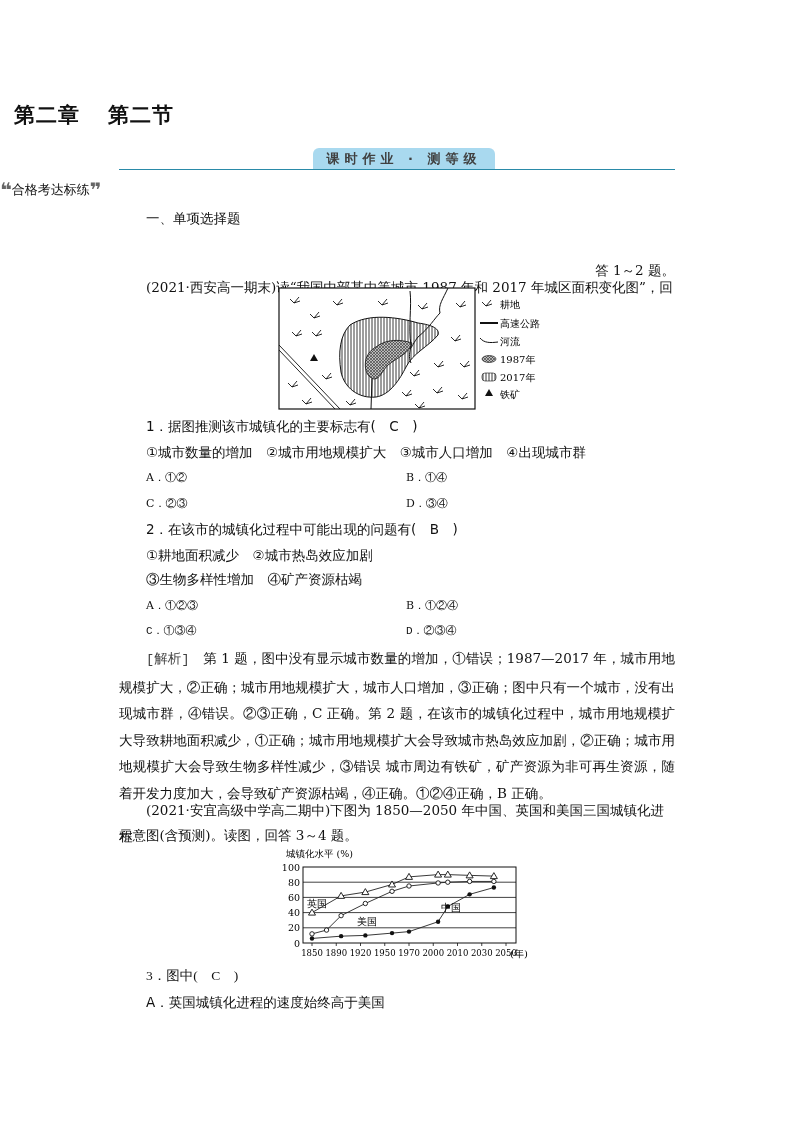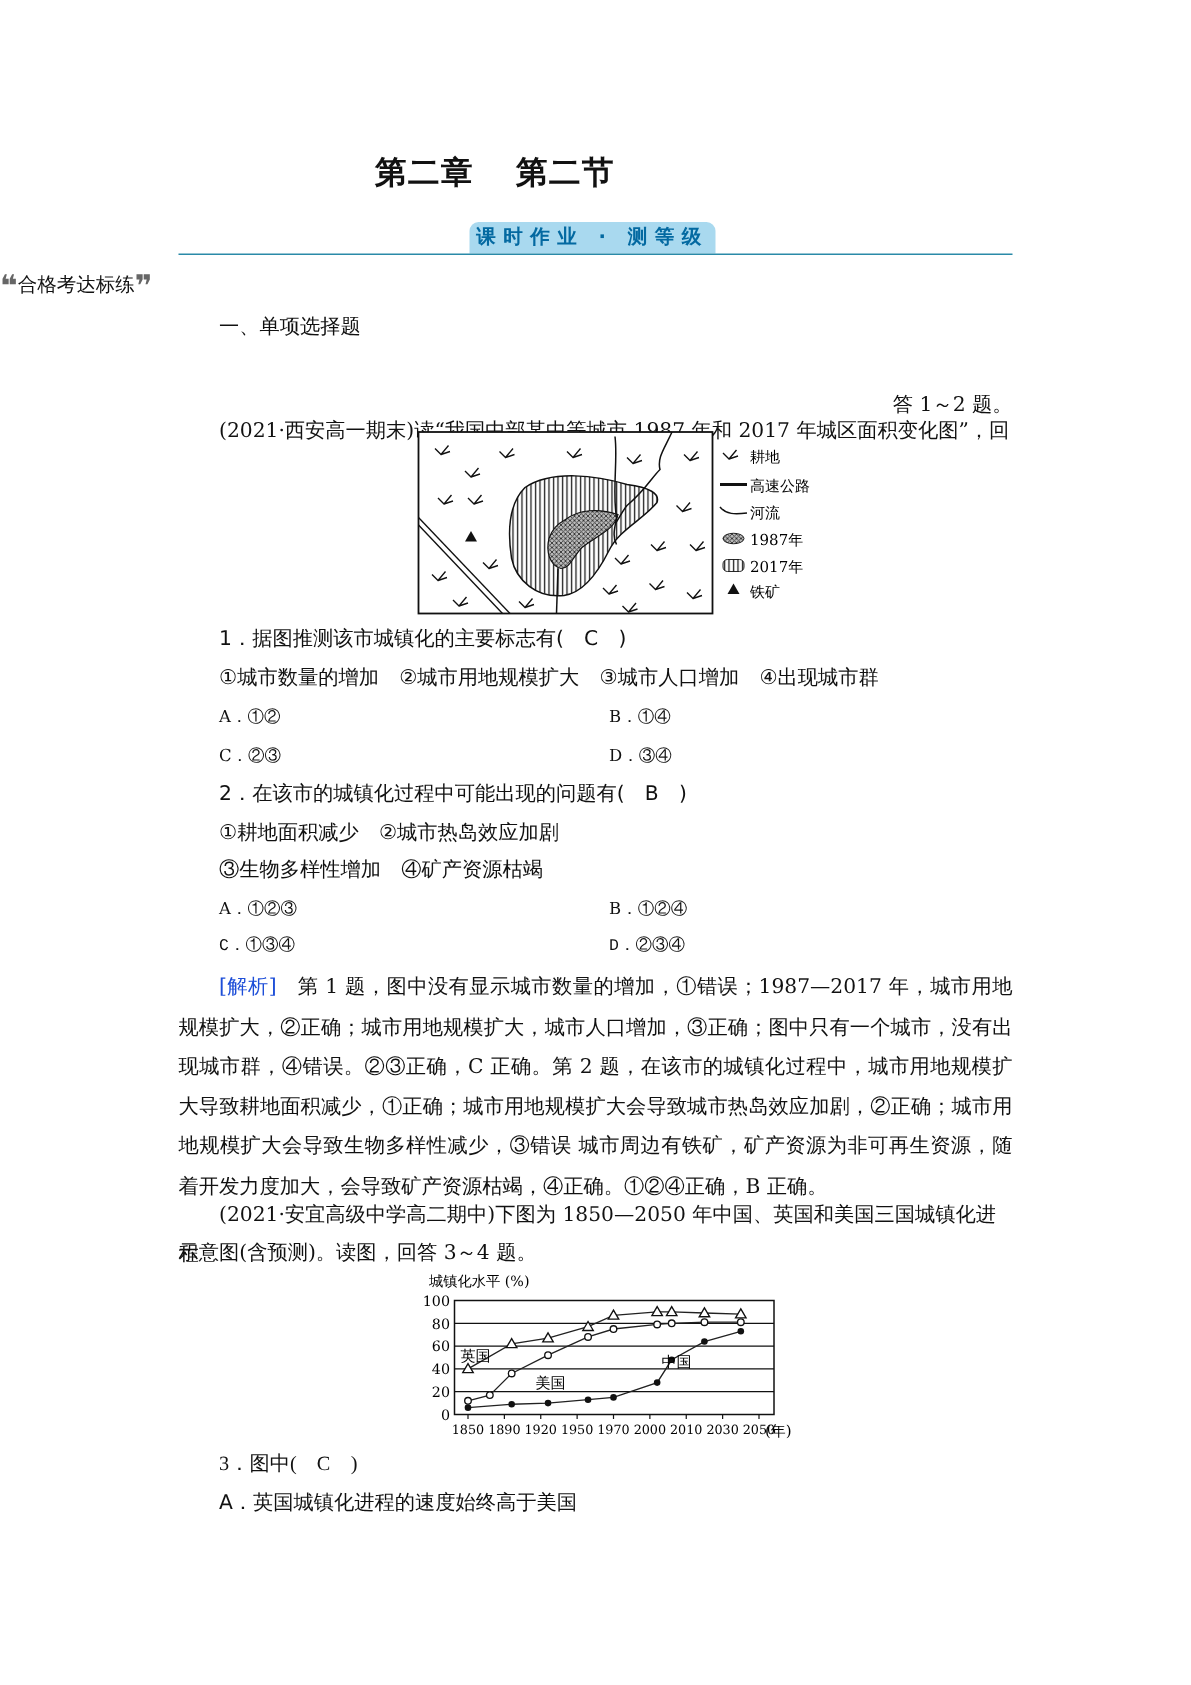--- a/index.html
+++ b/index.html
@@ -1,36 +1,36 @@
 <!DOCTYPE html>
 <html><head>
 <meta charset="utf-8">
 <style>
   html, body { margin: 0; padding: 0; background: #ffffff; }
   body { width: 794px; height: 1123px; position: relative; overflow: hidden;
          font-family: "DejaVu Serif", "Liberation Serif", serif; color: #111; }
   .abs { position: absolute; }
-  .title { left: 0; width: 660px; top: 101px; text-align: center; font-size: 21px; font-weight: bold;
+  .title { left: 0; width: 660px; top: 101px; font-size: 21px; font-weight: bold;
            font-family: "DejaVu Sans", "Liberation Sans", sans-serif; letter-spacing: 1px; }
   .title span { margin: 0 14px; }
-  .banner { left: 313px; top: 148px; width: 164px; height: 21px; background: #a9d9ef;
+  .banner { left: 313px; top: 148px; width: 182px; height: 21px; background: #a9d9ef;
             border-radius: 6px 6px 0 0; text-align: center; font-size: 13px; font-weight: bold;
-            line-height: 21px; letter-spacing: 5px; color: #0369a1;
+            line-height: 21px; letter-spacing: 5px; color: #404040;
             font-family: "DejaVu Sans", "Liberation Sans", sans-serif; }
   .rule { left: 119px; top: 169px; width: 556px; height: 1px; background: #2a8aa8; }
   .sub { left: 0; width: 794px; top: 181px; text-align: left; font-size: 13px;
          font-family: "DejaVu Sans", "Liberation Sans", sans-serif; }
   .quote { display: inline-block; font-size: 20px; font-weight: bold; color: #666; vertical-align: -3px; line-height: 14px; }
   .txt { font-size: 13.5px; line-height: 26px; }
   .p { left: 119px; width: 556px; }
   .ind { text-indent: 27px; }
   .opt-row { left: 146px; width: 500px; height: 26px; font-size: 11px; line-height: 26px; }
   .opt-row .r { position: absolute; left: 260px; top: 0; }
   .analysis { left: 119px; width: 556px; top: 645px; font-size: 13.5px; line-height: 26.5px; text-align: justify; }
-  .tag { color: #1d4ed8; }
+  .tag { color: #404040; font-family: Liberation Mono, monospace; }
   svg text { font-family: "DejaVu Serif", "Liberation Serif", serif; }
 </style>
 </head>
 <body>
 
 <div class="abs title">
   <span>第二章</span><span>第二节</span>
 </div>
 <div class="abs banner">课时作业 · 测等级</div>
 <div class="abs rule"></div>

